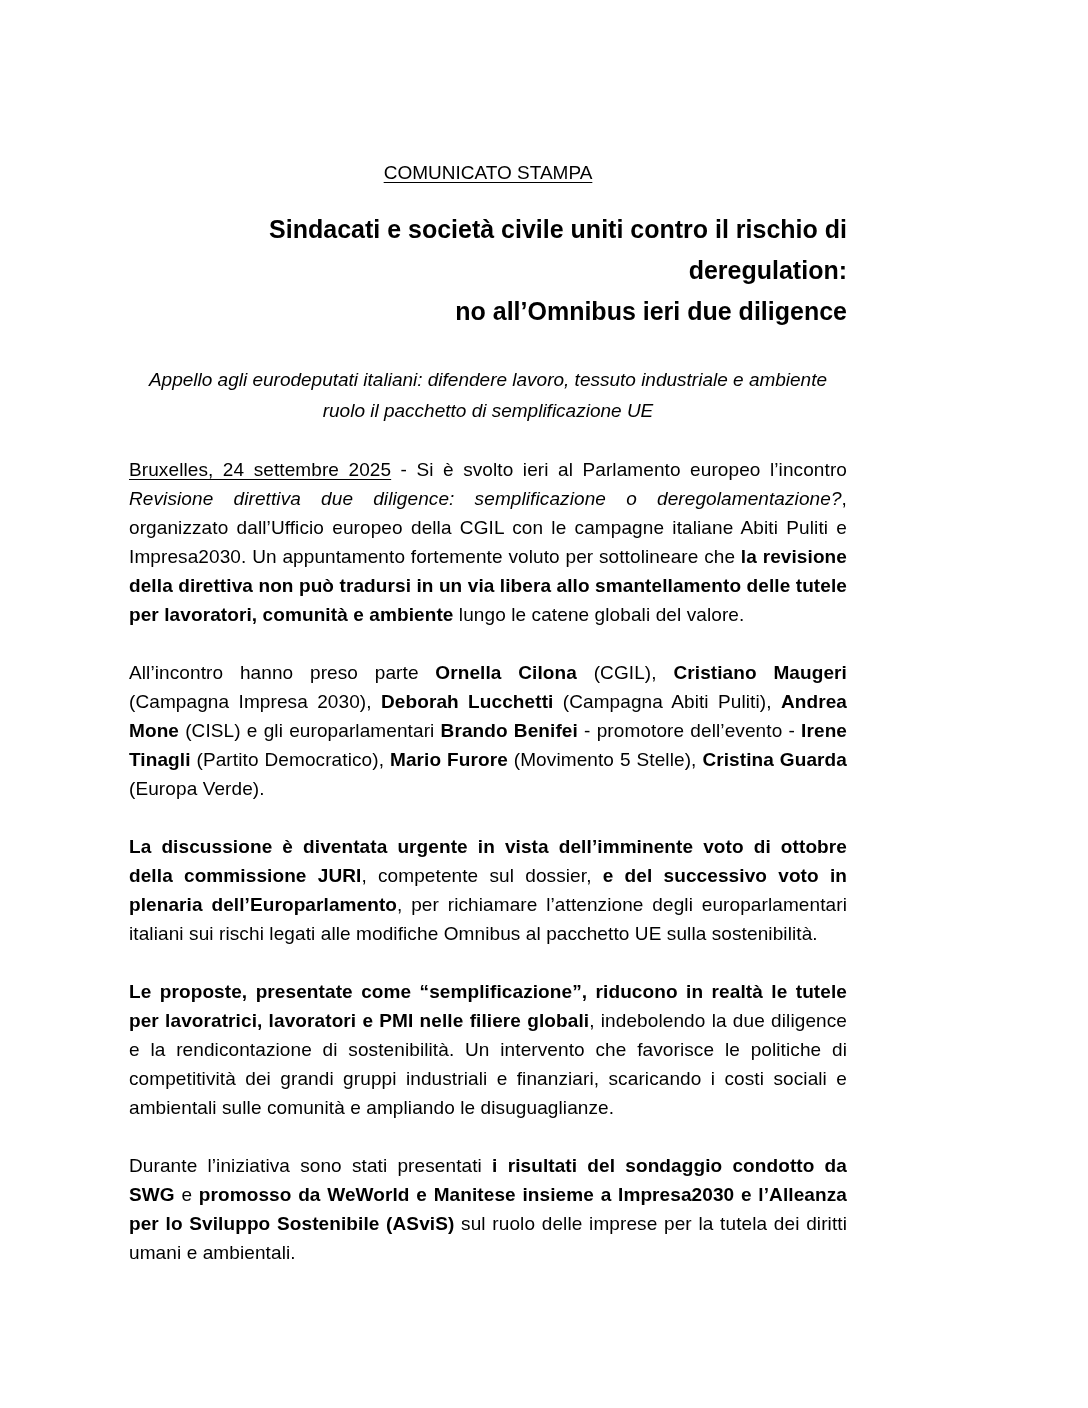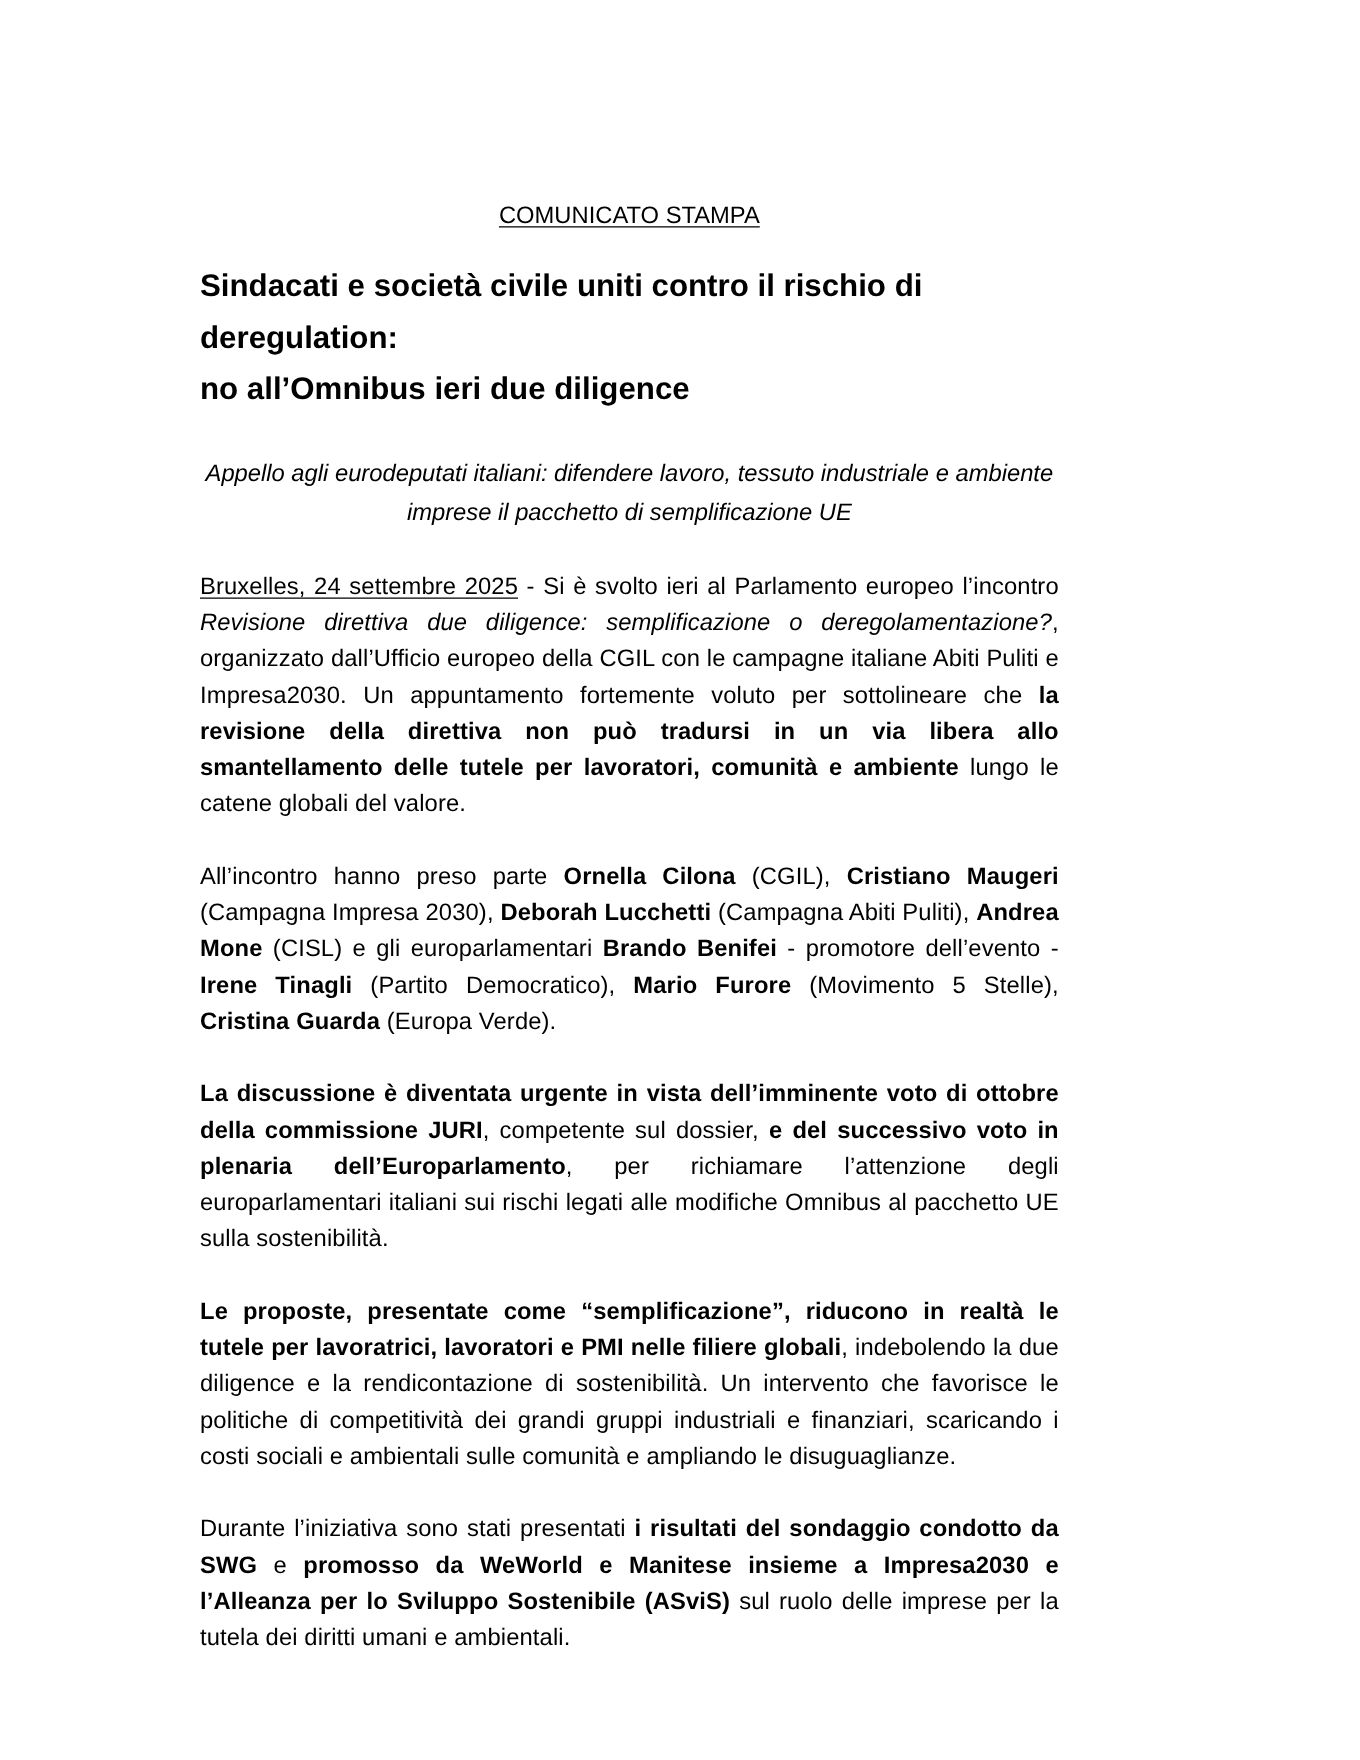--- a/index.html
+++ b/index.html
@@ -9,39 +9,38 @@
   }
   .page {
     position: relative;
     width: 975px;
     height: 1408px;
     background: #ffffff;
     color: #000000;
     font-family: "Liberation Sans", "DejaVu Sans", sans-serif;
     overflow: hidden;
     box-sizing: border-box;
-    padding-left: 31px;
   }
   .content {
     padding: 158px 128px 0 129px;
     box-sizing: border-box;
   }
   .press-label {
     text-align: center;
     font-size: 19px;
     line-height: 29px;
     font-weight: 400;
   }
   .press-label span {
     text-decoration: underline;
     text-underline-offset: 3px;
   }
   .main-title {
     margin-top: 22px;
-    text-align: left;
+    text-align: right;
     font-size: 25px;
     line-height: 41px;
     font-weight: 700;
   }
   .subtitle {
     margin-top: 32px;
     text-align: center;
     font-style: italic;
     font-size: 19px;
     line-height: 31px;
@@ -72,21 +71,21 @@
       <span>COMUNICATO STAMPA</span>
     </div>
 
     <div class="main-title">
       <div>Sindacati e società civile uniti contro il rischio di deregulation:</div>
       <div>no all’Omnibus ieri due diligence</div>
     </div>
 
     <div class="subtitle">
       <div>Appello agli eurodeputati italiani: difendere lavoro, tessuto industriale e ambiente</div>
-      <div>imprese il pacchetto di semplificazione UE</div>
+      <div>ruolo il pacchetto di semplificazione UE</div>
     </div>
 
     <div class="body-text">
         <p class="para"><span class="run-u">Bruxelles, 24 settembre 2025</span><span class="run-r"> - Si è svolto ieri al Parlamento europeo l’incontro </span><span class="run-i">Revisione direttiva due diligence: semplificazione o deregolamentazione?</span><span class="run-r">, organizzato dall’Ufficio europeo della CGIL con le campagne italiane Abiti Puliti e Impresa2030. Un appuntamento fortemente voluto per sottolineare che </span><span class="run-b">la revisione della direttiva non può tradursi in un via libera allo smantellamento delle tutele per lavoratori, comunità e ambiente</span><span class="run-r"> lungo le catene globali del valore.</span></p>
         <p class="para"><span class="run-r">All’incontro hanno preso parte </span><span class="run-b">Ornella Cilona</span><span class="run-r"> (CGIL), </span><span class="run-b">Cristiano Maugeri</span><span class="run-r"> (Campagna Impresa 2030), </span><span class="run-b">Deborah Lucchetti</span><span class="run-r"> (Campagna Abiti Puliti), </span><span class="run-b">Andrea Mone</span><span class="run-r"> (CISL) e gli europarlamentari </span><span class="run-b">Brando Benifei</span><span class="run-r"> - promotore dell’evento - </span><span class="run-b">Irene Tinagli</span><span class="run-r"> (Partito Democratico), </span><span class="run-b">Mario Furore</span><span class="run-r"> (Movimento 5 Stelle), </span><span class="run-b">Cristina Guarda</span><span class="run-r"> (Europa Verde).</span></p>
         <p class="para"><span class="run-b">La discussione è diventata urgente in vista dell’imminente voto di ottobre della commissione JURI</span><span class="run-r">, competente sul dossier, </span><span class="run-b">e del successivo voto in plenaria dell’Europarlamento</span><span class="run-r">, per richiamare l’attenzione degli europarlamentari italiani sui rischi legati alle modifiche Omnibus al pacchetto UE sulla sostenibilità.</span></p>
         <p class="para"><span class="run-b">Le proposte, presentate come “semplificazione”, riducono in realtà le tutele per lavoratrici, lavoratori e PMI nelle filiere globali</span><span class="run-r">, indebolendo la due diligence e la rendicontazione di sostenibilità. Un intervento che favorisce le politiche di competitività dei grandi gruppi industriali e finanziari, scaricando i costi sociali e ambientali sulle comunità e ampliando le disuguaglianze.</span></p>
         <p class="para"><span class="run-r">Durante l’iniziativa sono stati presentati </span><span class="run-b">i risultati del sondaggio condotto da SWG</span><span class="run-r"> e </span><span class="run-b">promosso da WeWorld e Manitese insieme a Impresa2030 e l’Alleanza per lo Sviluppo Sostenibile (ASviS)</span><span class="run-r"> sul ruolo delle imprese per la tutela dei diritti umani e ambientali.</span></p>
       </div>
 

